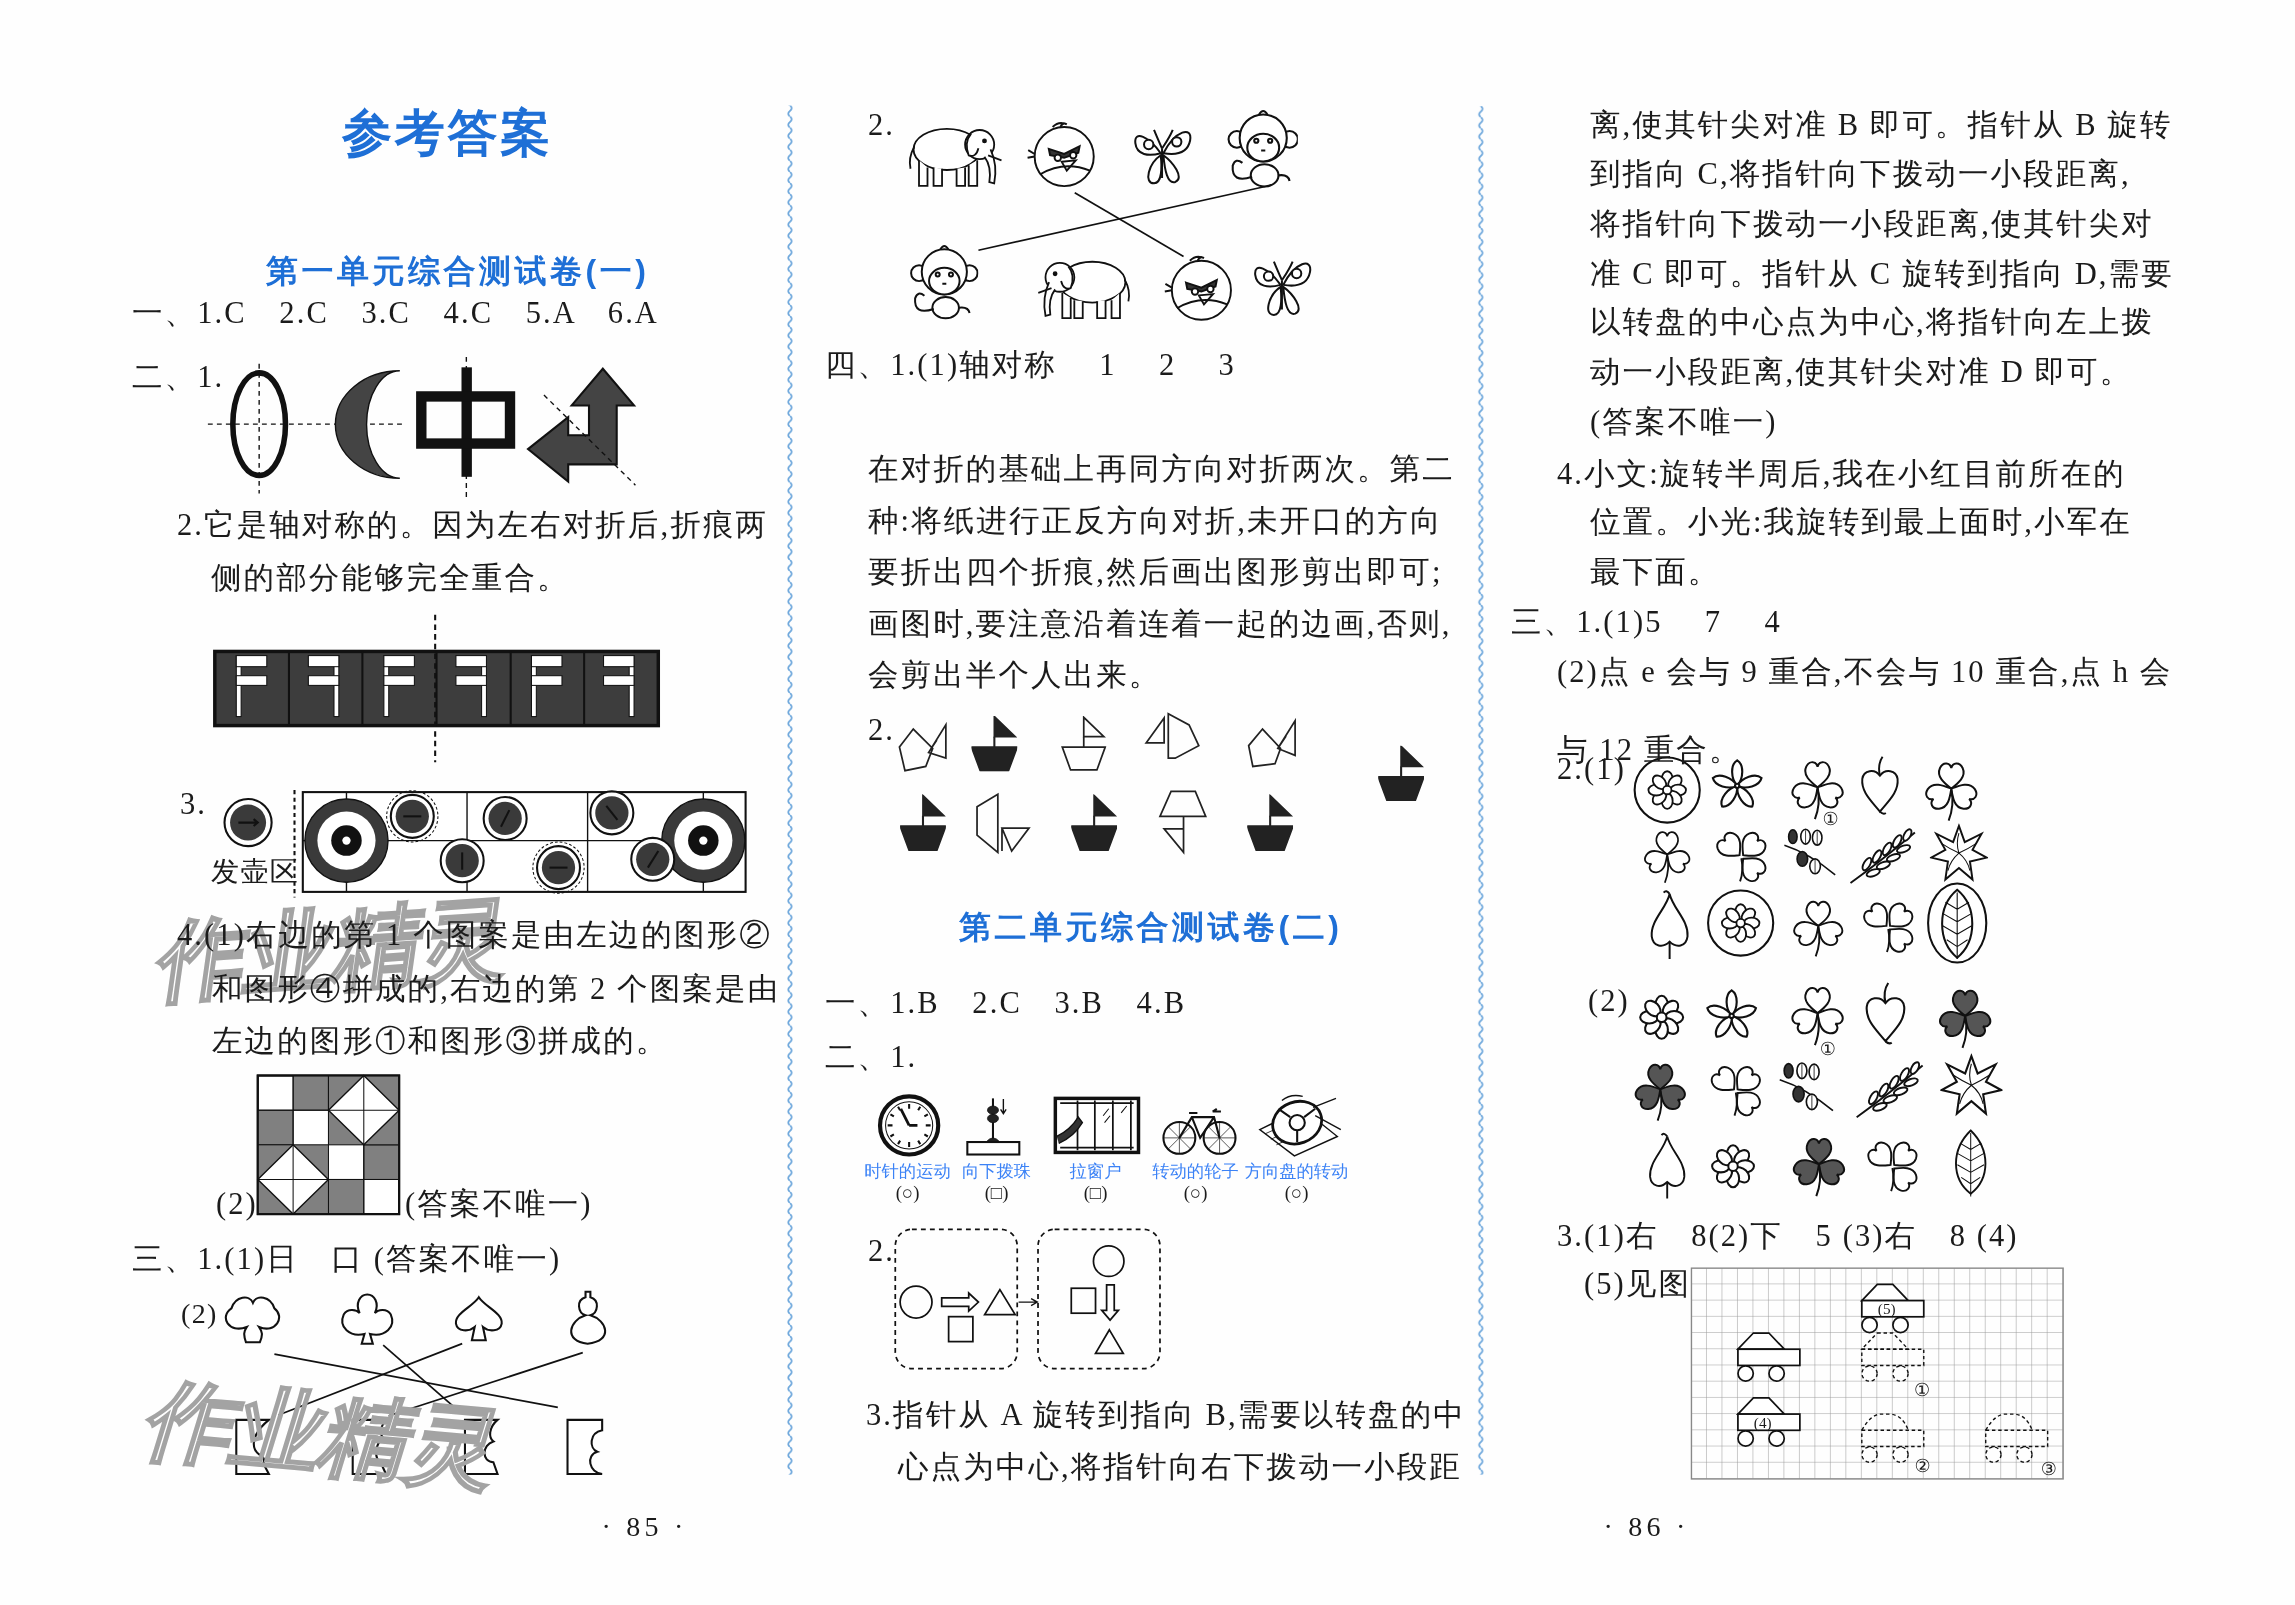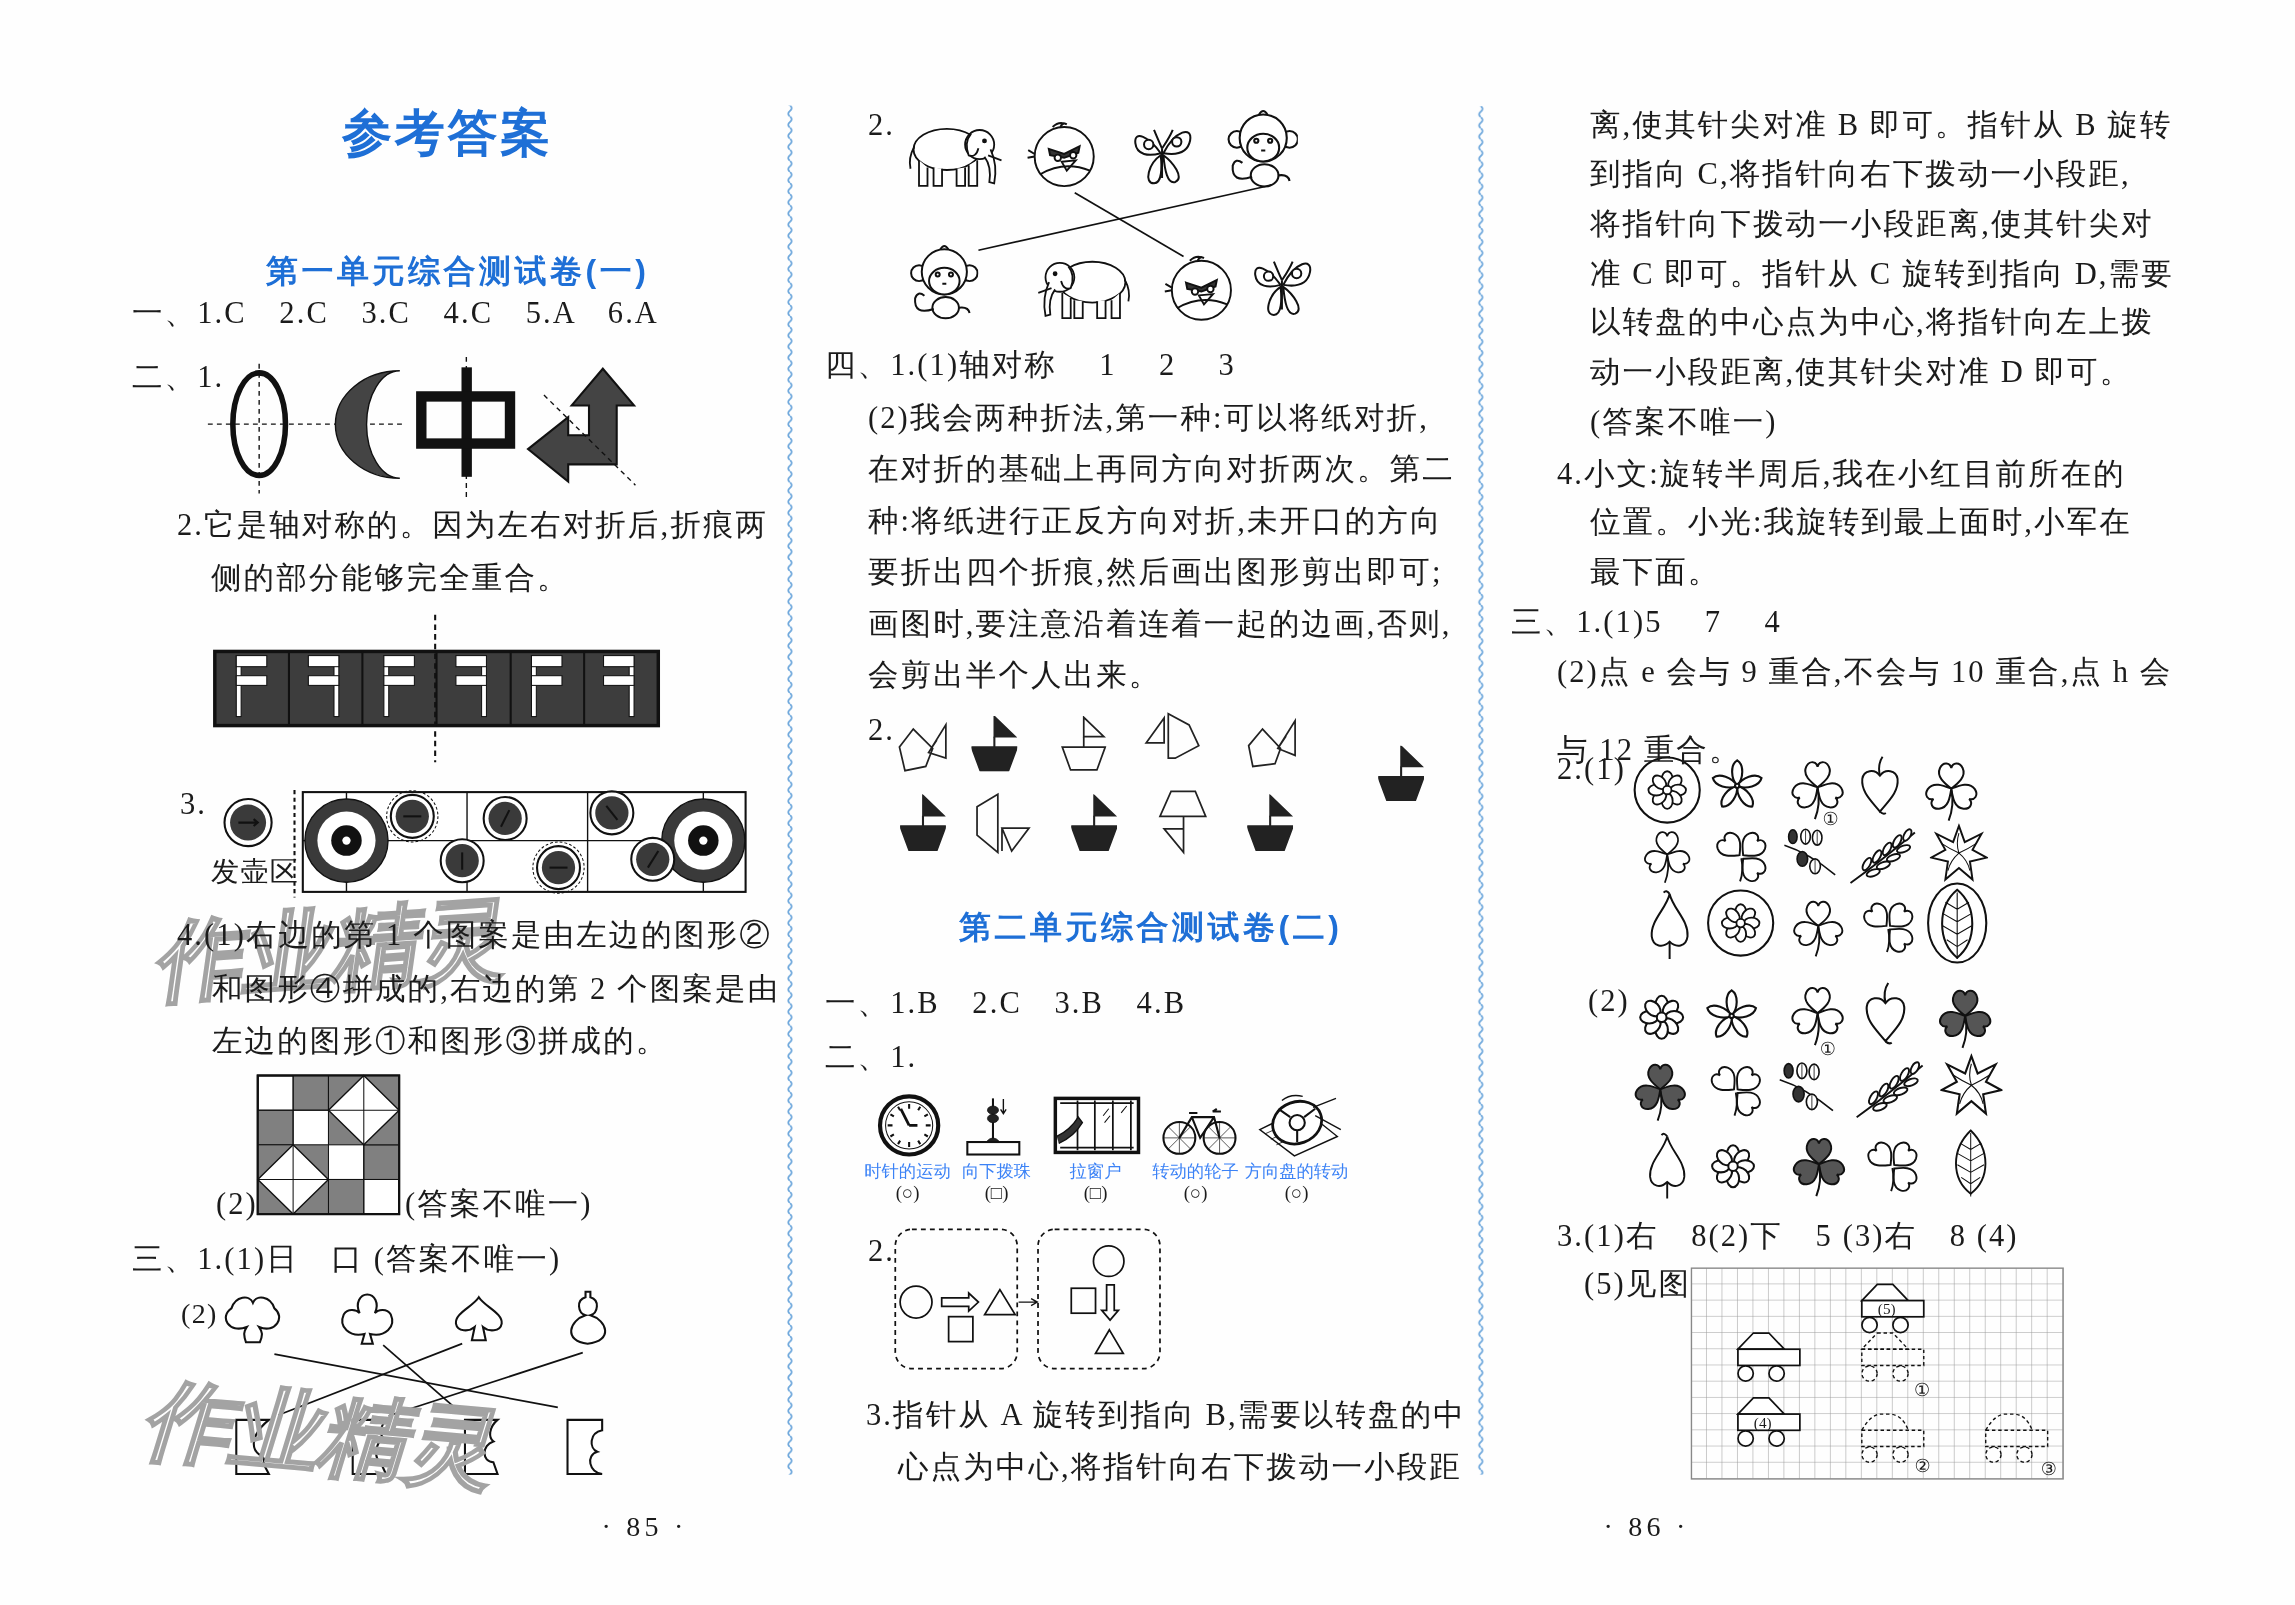--- a/index.html
+++ b/index.html
@@ -480,21 +480,20 @@
   <div class="t" style="left:212px;top:974px;">和图形④拼成的,右边的第 2 个图案是由</div>
   <div class="t" style="left:212px;top:1026px;">左边的图形①和图形③拼成的。</div>
   <div class="t" style="left:216px;top:1189px;">(2)</div>
   <div class="t" style="left:405px;top:1189px;">(答案不唯一)</div>
   <div class="t" style="left:132px;top:1244px;">三、1.(1)日　口 (答案不唯一)</div>
   <div class="t sm" style="left:181px;top:1299px;">(2)</div>
   <div class="pnum" style="left:575px;top:1512px;width:139px;">· 85 ·</div>
 
   <div class="t" style="left:868px;top:110px;">2.</div>
   <div class="t" style="left:825px;top:350px;">四、1.(1)轴对称　 1　 2　 3</div>
-  <div class="t" style="left:868px;top:403px;">(2)我会两种折法,第一种:可以将纸对折,</div>
   <div class="t" style="left:868px;top:454px;">在对折的基础上再同方向对折两次。第二</div>
   <div class="t" style="left:868px;top:506px;">种:将纸进行正反方向对折,未开口的方向</div>
   <div class="t" style="left:868px;top:557px;">要折出四个折痕,然后画出图形剪出即可;</div>
   <div class="t" style="left:868px;top:609px;">画图时,要注意沿着连着一起的边画,否则,</div>
   <div class="t" style="left:868px;top:660px;">会剪出半个人出来。</div>
   <div class="t" style="left:868px;top:715px;">2.</div>
 
   <div class="heading" style="left:959px;top:909px;width:360px;">第二单元综合测试卷(二)</div>
   <div class="t" style="left:825px;top:988px;">一、1.B　2.C　3.B　4.B</div>
   <div class="t" style="left:825px;top:1042px;">二、1.</div>
@@ -508,21 +507,21 @@
   <div class="ans" style="left:941px;top:1182px;">(□)</div>
   <div class="ans" style="left:1040px;top:1182px;">(□)</div>
   <div class="ans" style="left:1140px;top:1182px;">(○)</div>
   <div class="ans" style="left:1241px;top:1182px;">(○)</div>
 
   <div class="t" style="left:868px;top:1236px;">2.</div>
   <div class="t" style="left:866px;top:1400px;">3.指针从 A 旋转到指向 B,需要以转盘的中</div>
   <div class="t" style="left:898px;top:1452px;">心点为中心,将指针向右下拨动一小段距</div>
 
   <div class="t" style="left:1590px;top:110px;">离,使其针尖对准 B 即可。指针从 B 旋转</div>
-  <div class="t" style="left:1590px;top:159px;">到指向 C,将指针向右下拨动一小段距,</div>
+  <div class="t" style="left:1590px;top:159px;">到指向 C,将指针向下拨动一小段距离,</div>
   <div class="t" style="left:1590px;top:259px;">准 C 即可。指针从 C 旋转到指向 D,需要</div>
   <div class="t" style="left:1590px;top:209px;">将指针向下拨动一小段距离,使其针尖对</div>
   <div class="t" style="left:1590px;top:307px;">以转盘的中心点为中心,将指针向左上拨</div>
   <div class="t" style="left:1590px;top:357px;">动一小段距离,使其针尖对准 D 即可。</div>
   <div class="t" style="left:1590px;top:407px;">(答案不唯一)</div>
   <div class="t" style="left:1557px;top:459px;">4.小文:旋转半周后,我在小红目前所在的</div>
   <div class="t" style="left:1590px;top:507px;">位置。小光:我旋转到最上面时,小军在</div>
   <div class="t" style="left:1590px;top:557px;">最下面。</div>
   <div class="t" style="left:1511px;top:607px;">三、1.(1)5　 7　 4</div>
   <div class="t" style="left:1557px;top:657px;">(2)点 e 会与 9 重合,不会与 10 重合,点 h 会</div>

